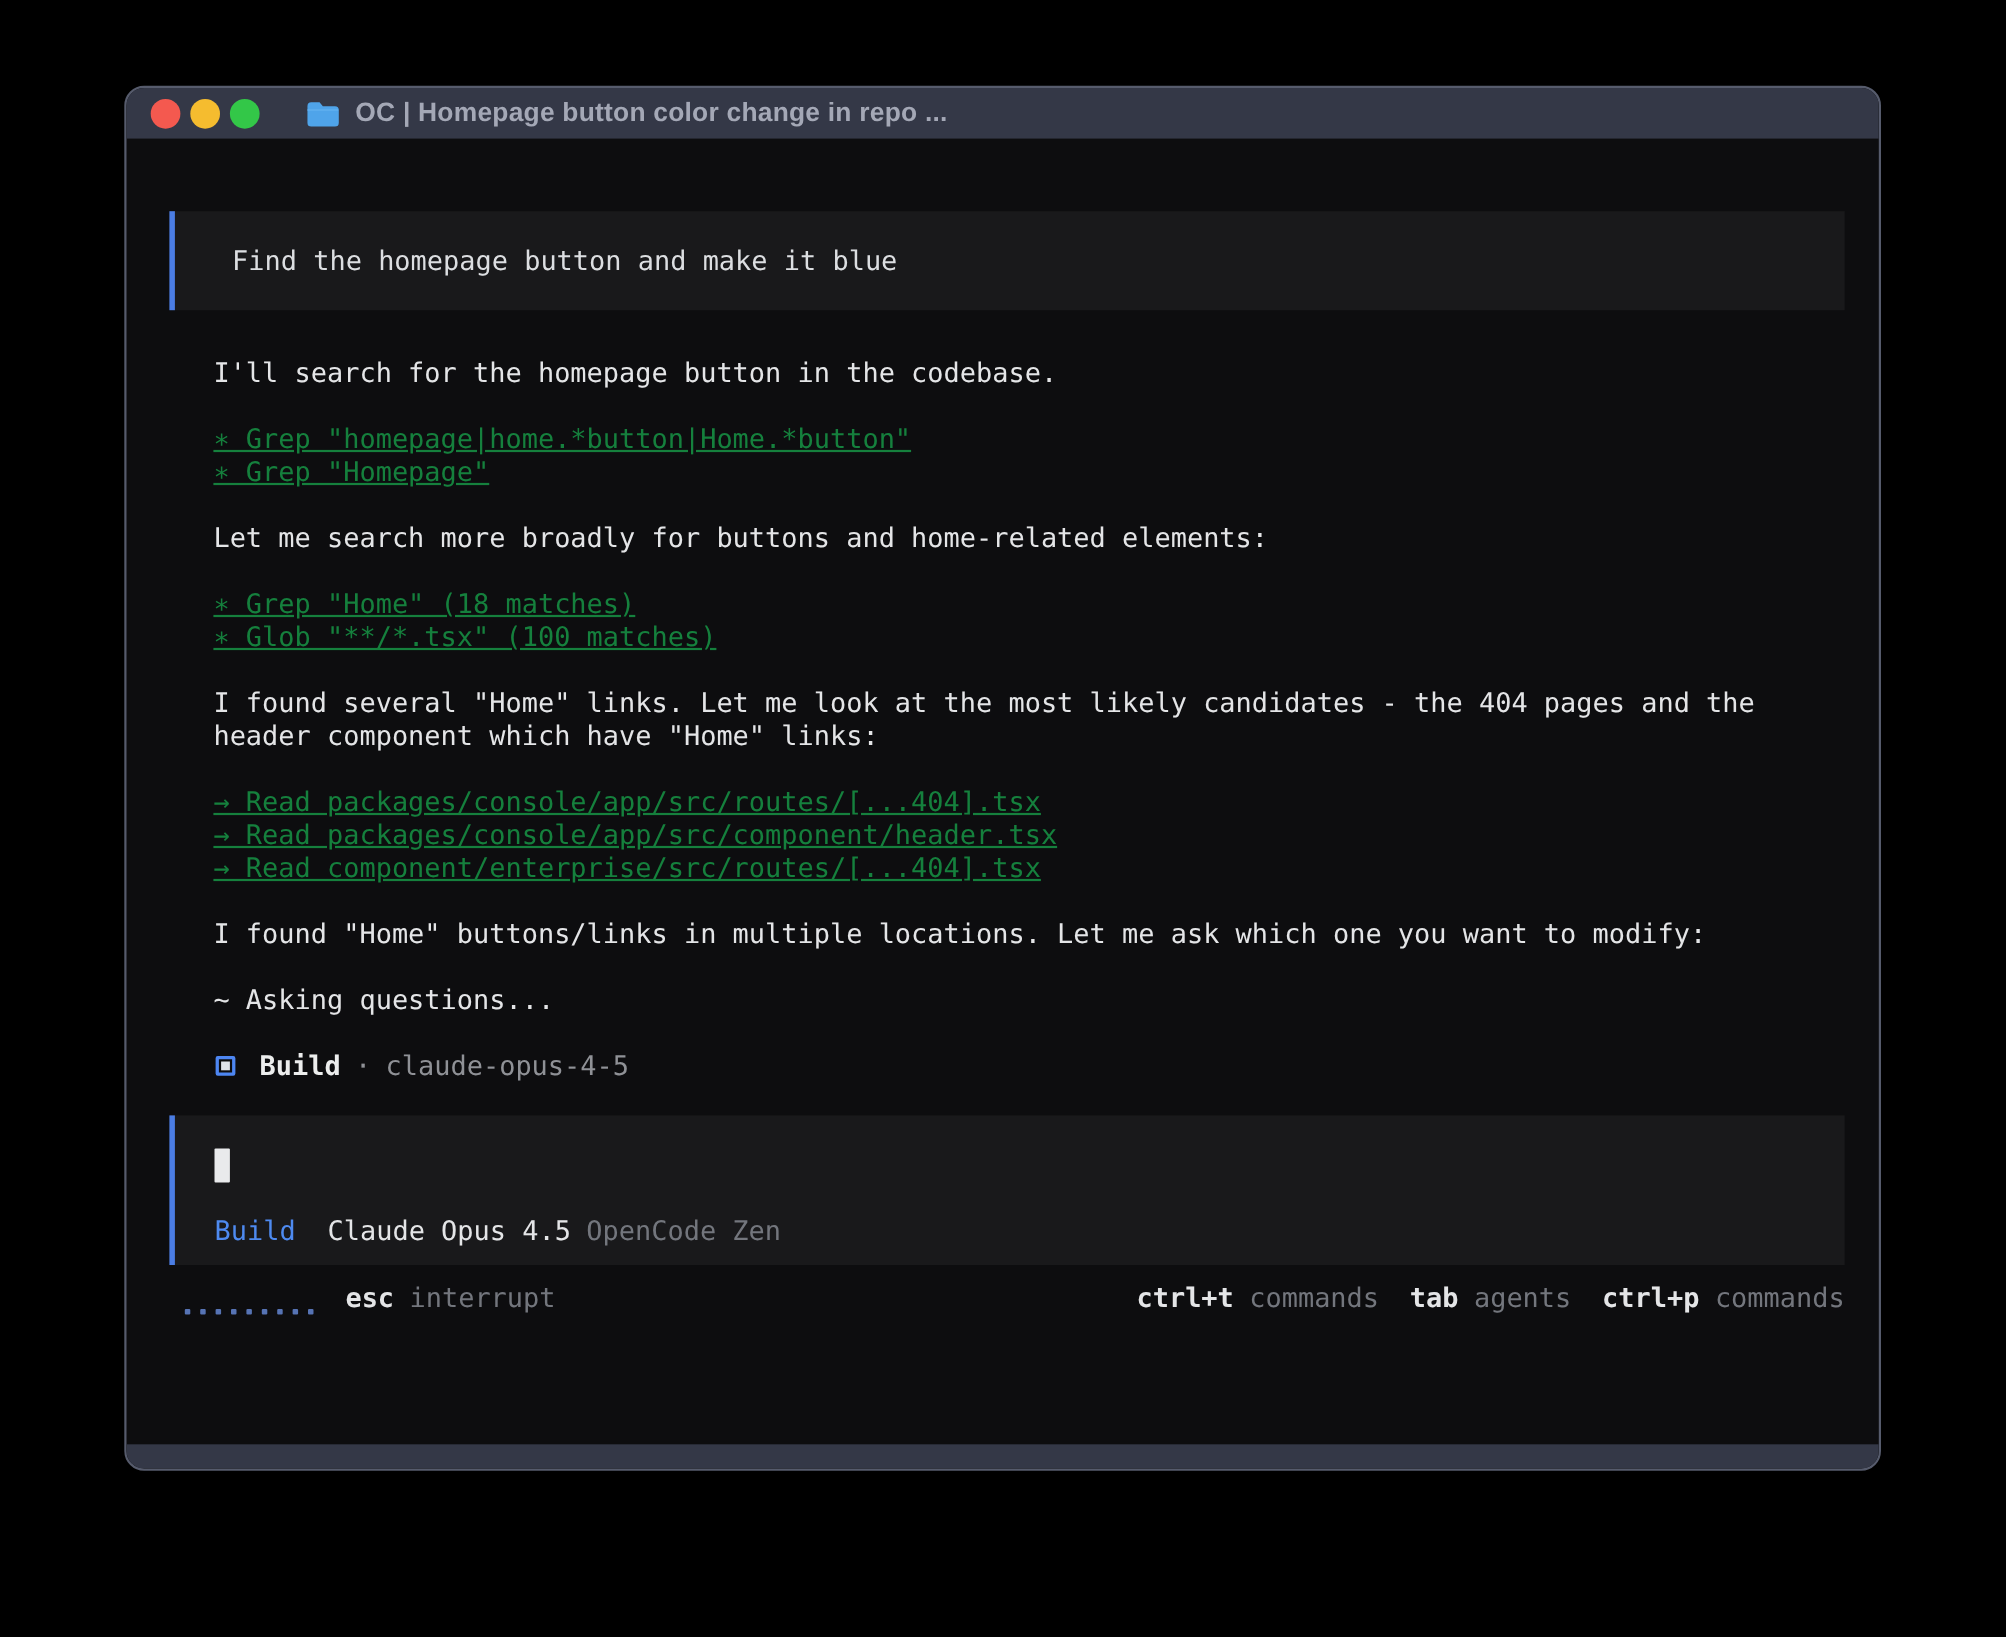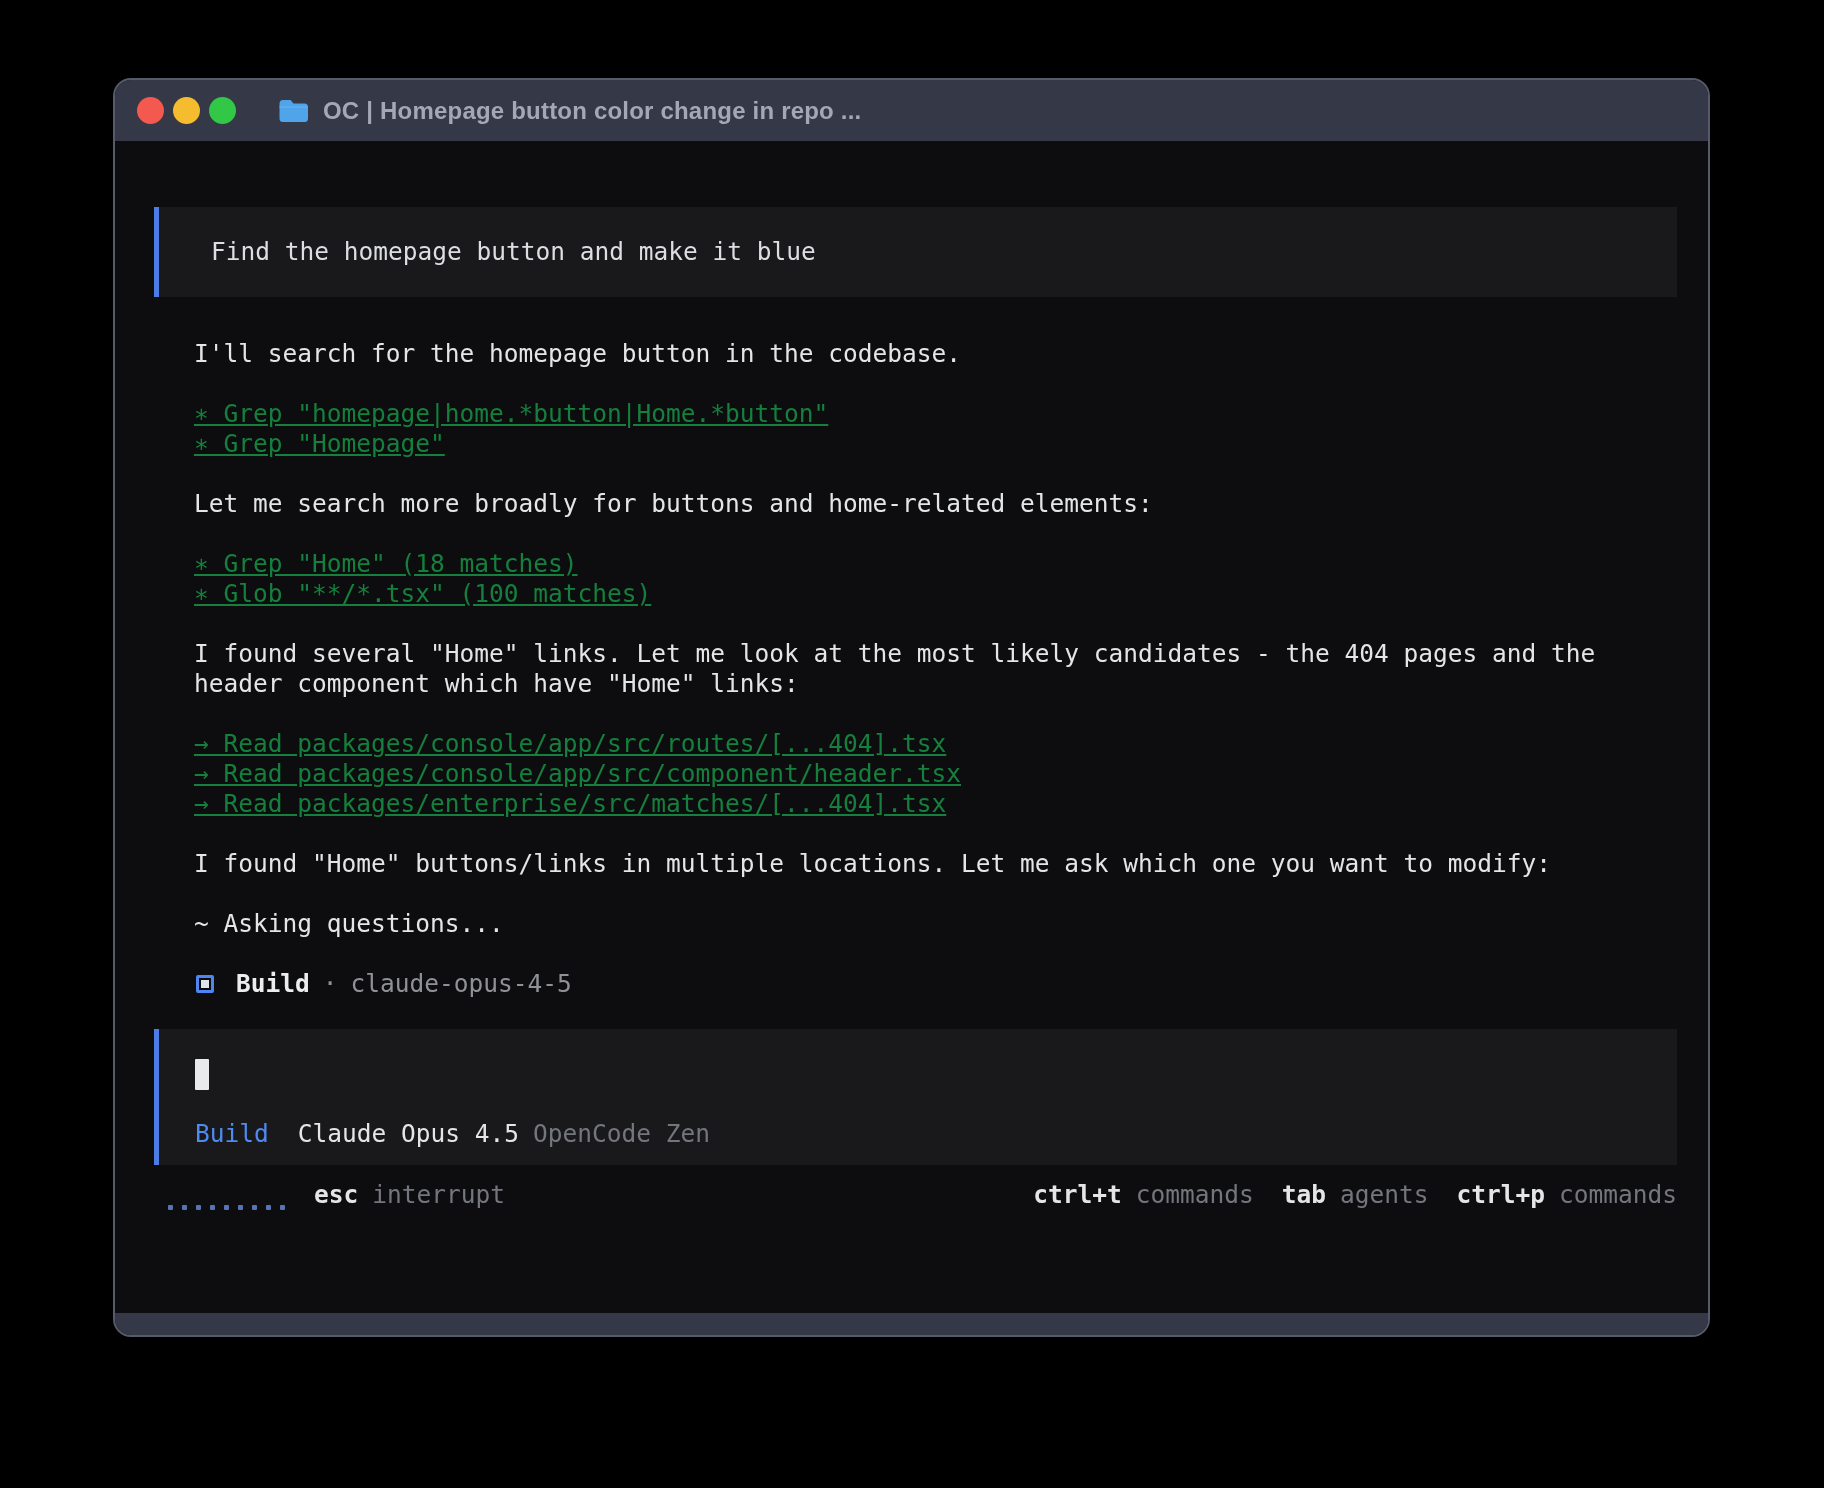--- a/index.html
+++ b/index.html
@@ -7,21 +7,21 @@
   body { position: relative; font-family: "DejaVu Sans Mono", monospace; }
 
   .window {
     position: absolute; left: 113px; top: 78px; width: 1597px; height: 1259px;
     background: #0d0d0f; border: 2px solid #565b6c; border-radius: 18px;
     display: flex; flex-direction: column; overflow: hidden;
   }
 
   
   .titlebar {
-    height: 61px; background: #343847; flex: 0 0 auto;
+    height: 46px; background: #343847; flex: 0 0 auto;
     display: flex; align-items: center; padding-left: 22px;
   }
   .traffic { display: flex; align-items: center; gap: 9px; }
   .light { width: 27px; height: 27px; border-radius: 50%; border: none; padding: 0; }
   .light.red { background: #f4594f; }
   .light.yellow { background: #f5bc2f; }
   .light.green { background: #33c748; }
   .folder { margin-left: 42px; display: flex; align-items: center; }
   .win-title {
     margin-left: 14px; font-family: "Liberation Sans", sans-serif;
@@ -131,21 +131,21 @@
           <div class="line tool">∗ Grep "Home" (18 matches)</div>
           <div class="line tool">∗ Glob "**/*.tsx" (100 matches)</div>
         </div>
         <div class="paragraph">
           <div class="line text">I found several "Home" links. Let me look at the most likely candidates - the 404 pages and the</div>
           <div class="line text">header component which have "Home" links:</div>
         </div>
         <div class="paragraph">
           <div class="line tool">→ Read packages/console/app/src/routes/[...404].tsx</div>
           <div class="line tool">→ Read packages/console/app/src/component/header.tsx</div>
-          <div class="line tool">→ Read packages/enterprise/src/matches/[...404].tsx</div>
+          <div class="line tool">→ Read component/enterprise/src/routes/[...404].tsx</div>
         </div>
         <div class="paragraph">
           <div class="line text">I found "Home" buttons/links in multiple locations. Let me ask which one you want to modify:</div>
         </div>
         <div class="paragraph">
           <div class="line text">~ Asking questions...</div>
         </div>
         <div class="agent-row">
         <span class="agent-icon"></span>
         <span class="agent-name">Build</span>

